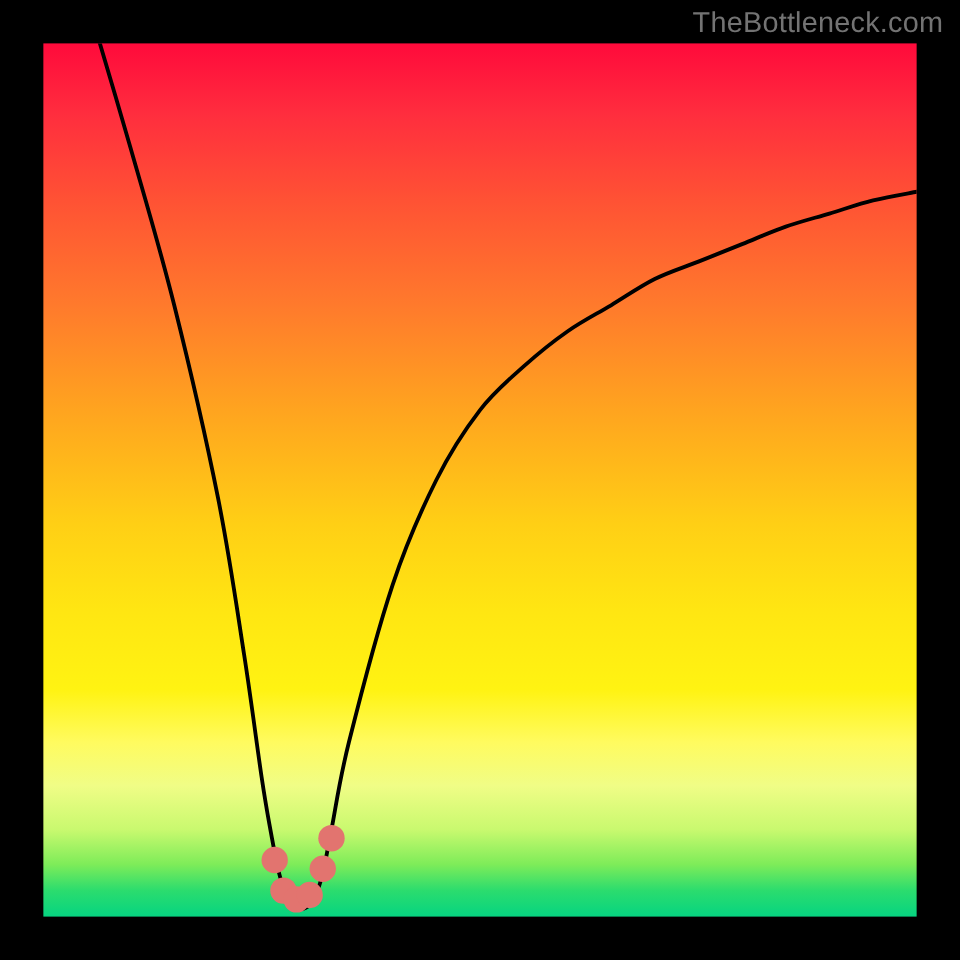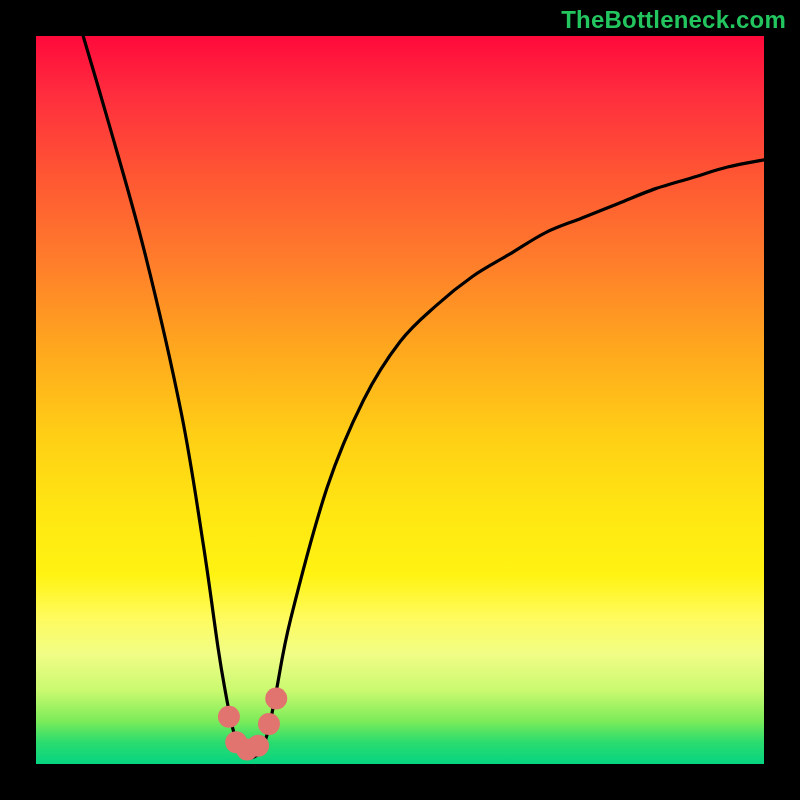--- a/index.html
+++ b/index.html
@@ -9,22 +9,22 @@
     width: 800px;
     height: 800px;
     background: #000;
   }
   .watermark {
     position: absolute;
     top: 6px;
     right: 14px;
     font-family: Arial, Helvetica, sans-serif;
     font-size: 24px;
-    font-weight: 700;
-    color: #22c55e;
+    font-weight: 400;
+    color: #737373;
     letter-spacing: 0.2px;
   }
   .plot {
     position: absolute;
     left: 36px;
     top: 36px;
     width: 728px;
     height: 728px;
     overflow: hidden;
   }

